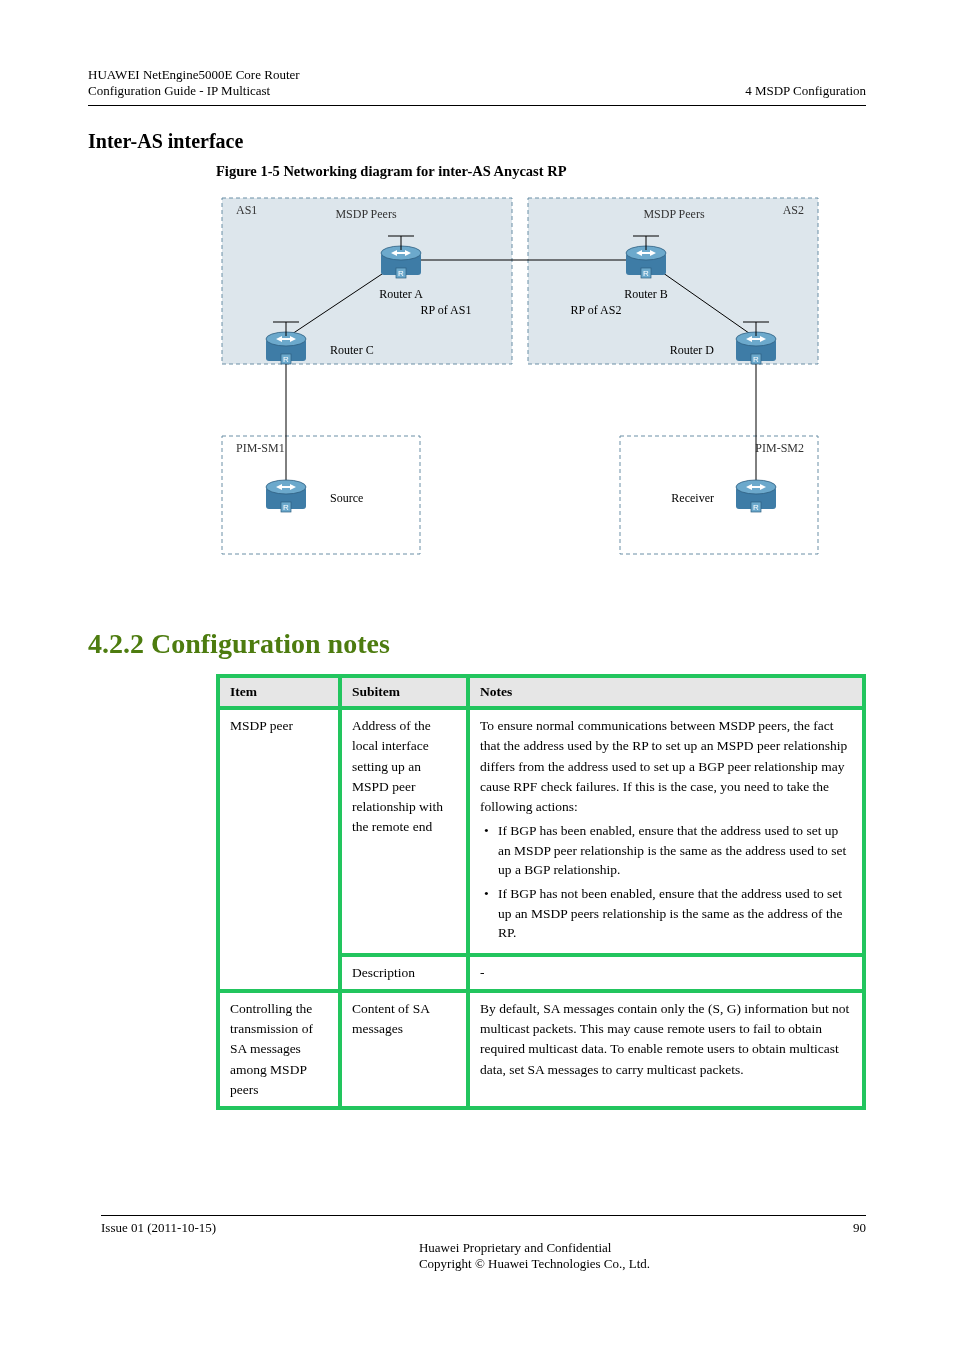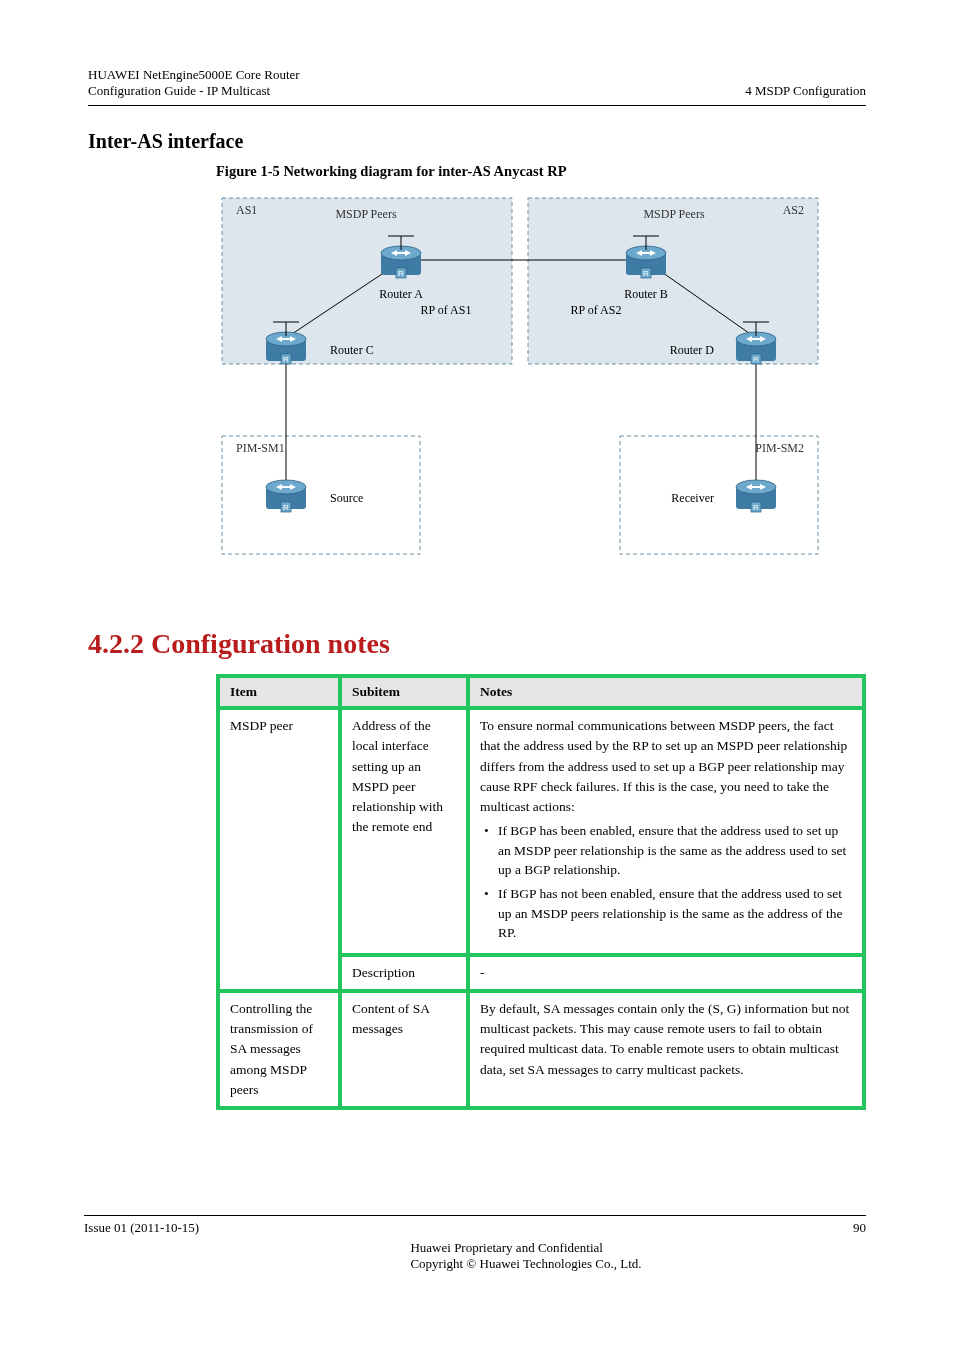--- a/index.html
+++ b/index.html
@@ -3,28 +3,28 @@
 <meta charset="utf-8">
 <style>
   * { box-sizing: border-box; margin: 0; padding: 0; }
   html, body { width: 954px; height: 1350px; background: #fff; font-family: "Book Antiqua", Palatino, "Palatino Linotype", Georgia, serif; color: #000; }
   .page { padding: 67px 88px 0 88px; }
   .header-rule { height: 0; border-top: 1.5px solid #000; margin-bottom: 24px; }
   h3.sub { font-weight: 700; font-size: 20px; margin-bottom: 10px; }
   .fig-caption { font-weight: 700; font-size: 14.5px; margin: 8px 0 8px 128px; }
   .fig-wrap { margin: 0 0 10px 128px; }
   svg.diagram { display: block; }
-  h2.section { color: #b91c1c; font-weight: 700; font-size: 28px; margin: 60px 0 14px 0; }
+  h2.section { color: #4d7c0f; font-weight: 700; font-size: 28px; margin: 60px 0 14px 0; }
   table.notes { border-collapse: collapse; width: 650px; margin-left: 128px; }
   table.notes th, table.notes td { border: 4px solid #22c55e; font-size: 13.5px; text-align: left; vertical-align: top; }
   table.notes th { background: #E6E6E6; font-weight: 700; padding: 6px 10px; }
   table.notes td { padding: 6px 10px; }
   .col-item { width: 122px; }
   .col-sub  { width: 128px; }
-  .footer { position: absolute; left: 84px; right: 88px; top: 1215px; }
+  .footer { position: absolute; left: 101px; right: 88px; top: 1215px; }
   .footer-rule { border-top: 1.5px solid #000; }
   .footer-row { display: flex; justify-content: space-between; font-size: 13px; margin-top: 4px; }
   ul.bul { list-style: none; padding: 0; margin: 0; }
   ul.bul li { position: relative; padding-left: 18px; margin: 4px 0; line-height: 1.45; }
   ul.bul li::before { content: "•"; position: absolute; left: 4px; top: 0; }
   .cell-text { line-height: 1.5; }
 </style>
 </head>
 <body>
 
@@ -114,21 +114,21 @@
         <th class="col-item">Item</th>
         <th class="col-sub">Subitem</th>
         <th>Notes</th>
       </tr>
     </thead>
     <tbody>
       <tr>
         <td rowspan="2" class="cell-text">MSDP peer</td>
         <td class="cell-text">Address of the local interface setting up an MSPD peer relationship with the remote end</td>
         <td class="cell-text">
-          <div>To ensure normal communications between MSDP peers, the fact that the address used by the RP to set up an MSPD peer relationship differs from the address used to set up a BGP peer relationship may cause RPF check failures. If this is the case, you need to take the multicast actions:</div>
+          <div>To ensure normal communications between MSDP peers, the fact that the address used by the RP to set up an MSPD peer relationship differs from the address used to set up a BGP peer relationship may cause RPF check failures. If this is the case, you need to take the following actions:</div>
           <ul class="bul">
             <li>If BGP has been enabled, ensure that the address used to set up an MSDP peer relationship is the same as the address used to set up a BGP relationship.</li>
             <li>If BGP has not been enabled, ensure that the address used to set up an MSDP peers relationship is the same as the address of the RP.</li>
           </ul>
         </td>
       </tr>
       <tr>
         <td class="cell-text">Description</td>
         <td class="cell-text">-</td>
       </tr>

